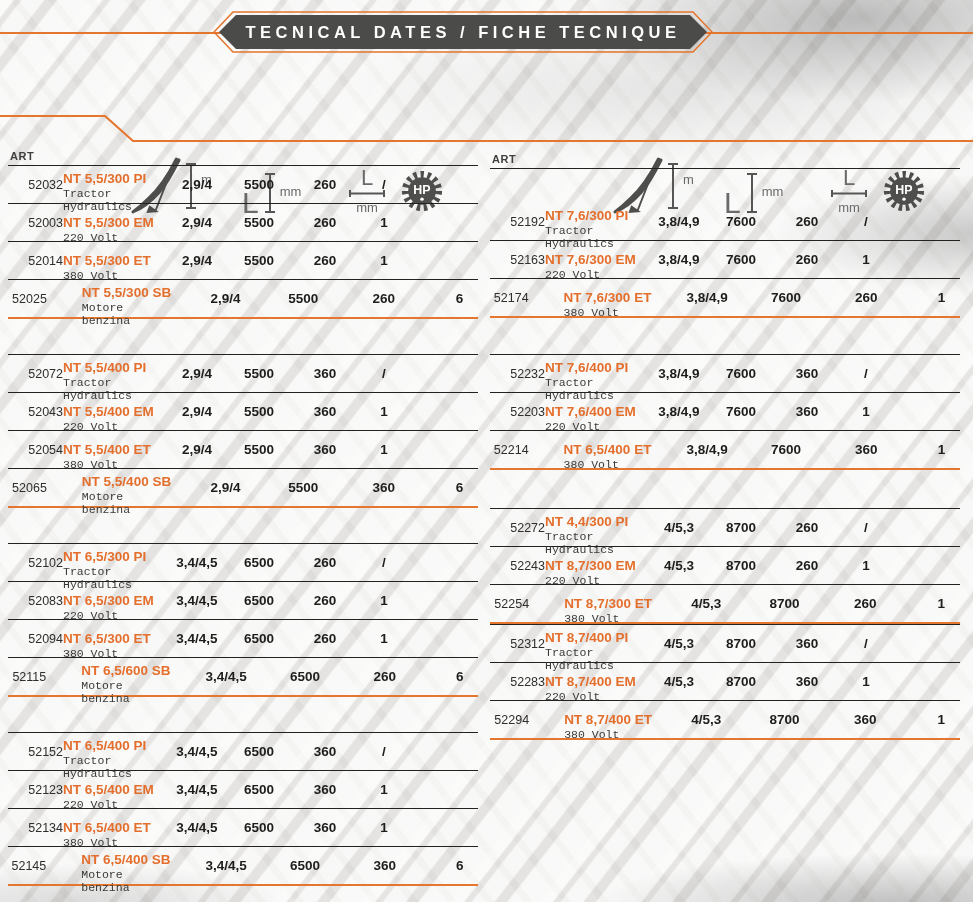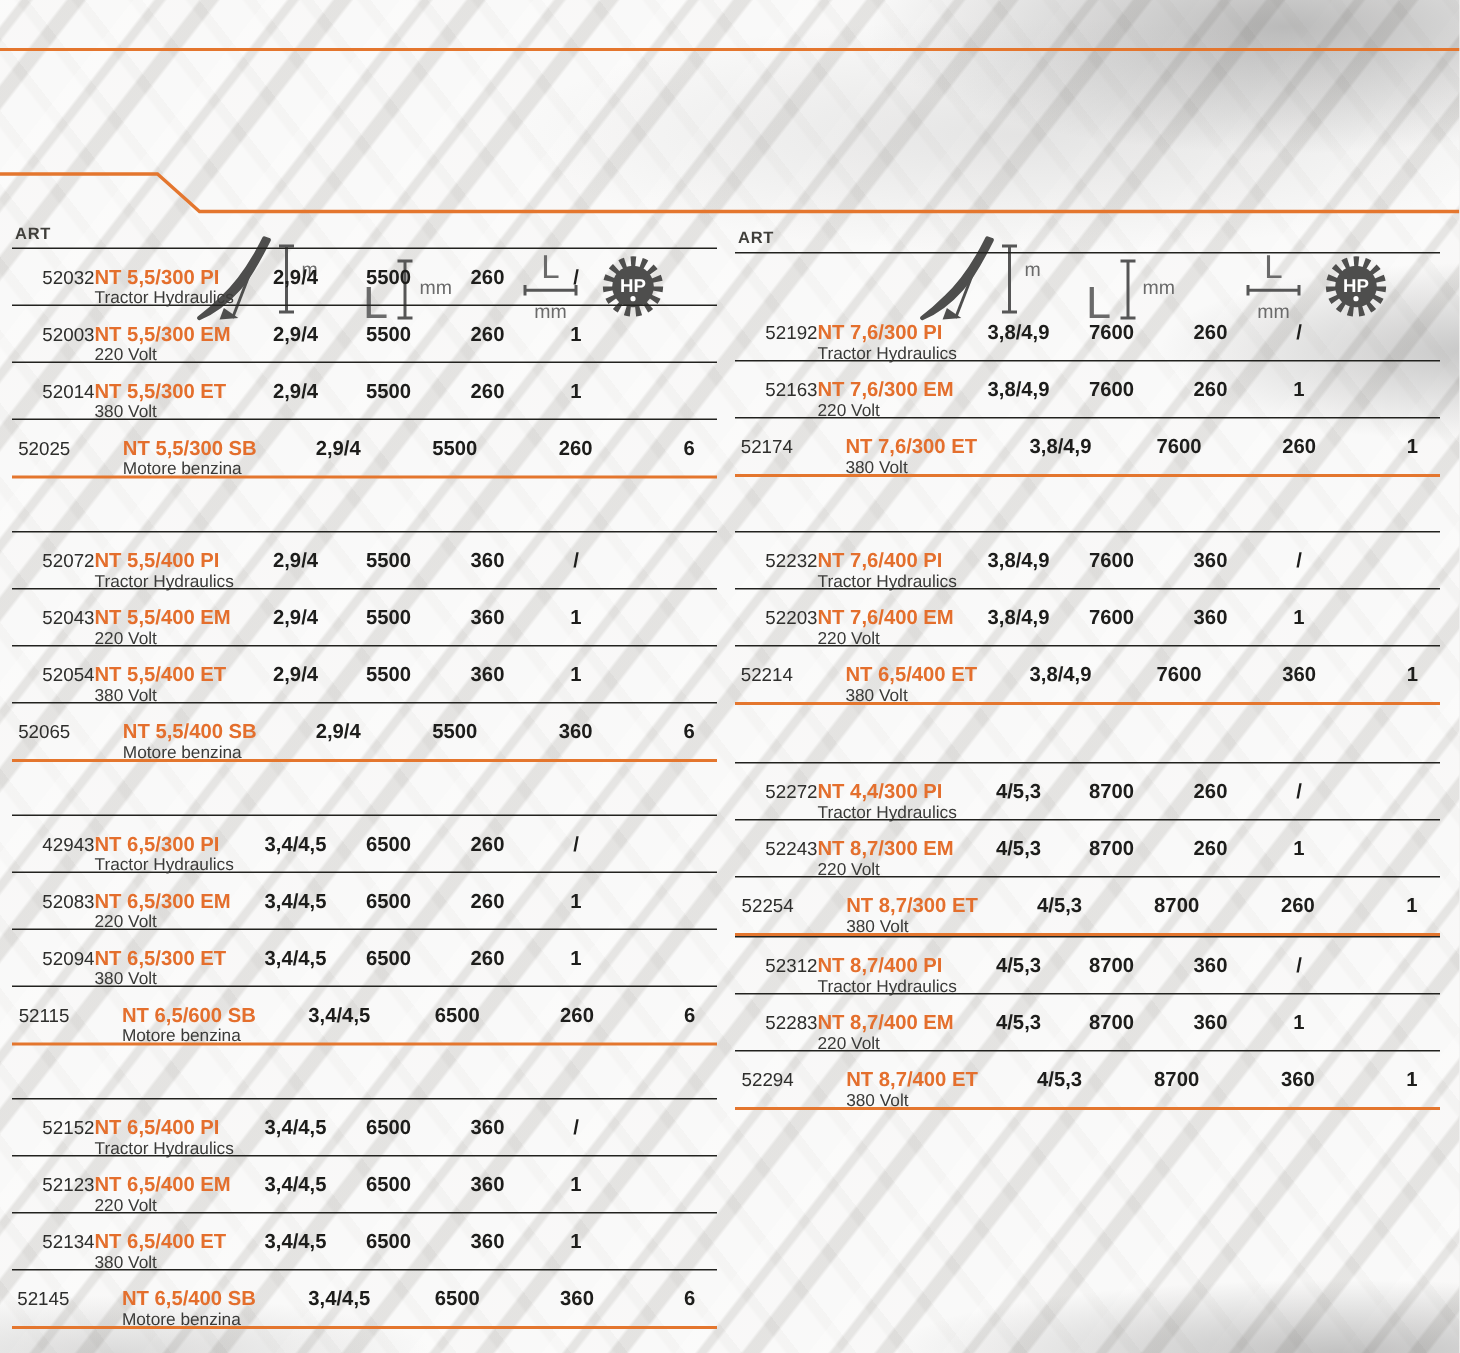--- a/index.html
+++ b/index.html
@@ -55,35 +55,42 @@
   .group + .group{border-top:1.5px solid #22221f;}
   .tbl-left .group + .group{margin-top:35px;}
   .tbl-right .group:nth-of-type(2){margin-top:34px;}
   .tbl-right .group:nth-of-type(3){margin-top:36px;}
   .tbl-right .group:nth-of-type(4){margin-top:38px;}
   .t-row{display:flex;align-items:center;height:37px;border-bottom:1.5px solid #22221f;}
   .group .t-row:last-child{border-bottom:none;gap:35px;}
   .c-art{width:52px;padding-left:3px;font-size:12.5px;color:#2e2e2c;text-align:right;}
   .c-name{width:106px;display:flex;flex-direction:column;justify-content:center;margin-top:16px;}
   .c-model{font-weight:bold;font-size:13.5px;color:#e46f2d;white-space:nowrap;line-height:1.1;}
-  .c-variant{font-size:11.5px;color:#3a3a38;line-height:1.15;}
+  .c-variant{font-size:11.5px;color:#3a3a38;line-height:1.15;font-family:Liberation Mono, monospace;}
   .c-val{font-weight:bold;font-size:13.5px;color:#1d1d1b;text-align:center;}
   .c-m{width:56px;}
   .c-len{width:68px;}
   .c-bar{width:64px;}
   .c-hp{width:54px;}
 </style>
 </head>
 <body>
 
 <div class="page">
   <div class="texture"></div>
 
   <div class="title-rule"></div>
 
+  <div class="banner">
+    <svg width="500" height="42" viewBox="0 0 500 42">
+      <polygon points="20,1 480,1 499,21 480,41 20,41 1,21" fill="none" stroke="#e4762e" stroke-width="1.6"></polygon>
+      <polygon points="23,4 477,4 494,21 477,38 23,38 6,21" fill="#4b4b4a"></polygon>
+      <text x="250" y="27" text-anchor="middle" font-family="Liberation Sans, sans-serif" font-size="16.5" font-weight="bold" fill="#ffffff" style="letter-spacing:4.5px;">TECNICAL DATES / FICHE TECNIQUE</text>
+    </svg>
+  </div>
 
   <svg class="header-rule" width="973" height="150" viewBox="0 0 973 150">
     <path d="M0 116 L105 116 L133 141 L973 141" fill="none" stroke="#e4762e" stroke-width="2.2"></path>
   </svg>
 
   <div class="icons-row icons-left">
   <div class="icons-row">
     <div class="icon-unit pruner-group">
       <svg width="52" height="60" viewBox="0 0 54 60" aria-hidden="true">
         <path d="M48 2 C40 18 30 33 19 43 C13 49 7 54 3 57 C13 53 22 46 30 37 C39 27 46 13 51 3 Z" fill="#4e4e4d" stroke="#4e4e4d" stroke-width="3" stroke-linejoin="round"></path>
@@ -246,21 +253,21 @@
             <div class="c-variant">Motore benzina</div>
           </div>
           <span class="c-val c-m">2,9/4</span>
           <span class="c-val c-len">5500</span>
           <span class="c-val c-bar">360</span>
           <span class="c-val c-hp">6</span>
         </div>
       </div>
       <div class="group">
         <div class="t-row">
-          <span class="c-art">42943</span>
+          <span class="c-art">52102</span>
           <div class="c-name">
             <div class="c-model">NT 6,5/300 PI</div>
             <div class="c-variant">Tractor Hydraulics</div>
           </div>
           <span class="c-val c-m">3,4/4,5</span>
           <span class="c-val c-len">6500</span>
           <span class="c-val c-bar">260</span>
           <span class="c-val c-hp">/</span>
         </div>
         <div class="t-row">

